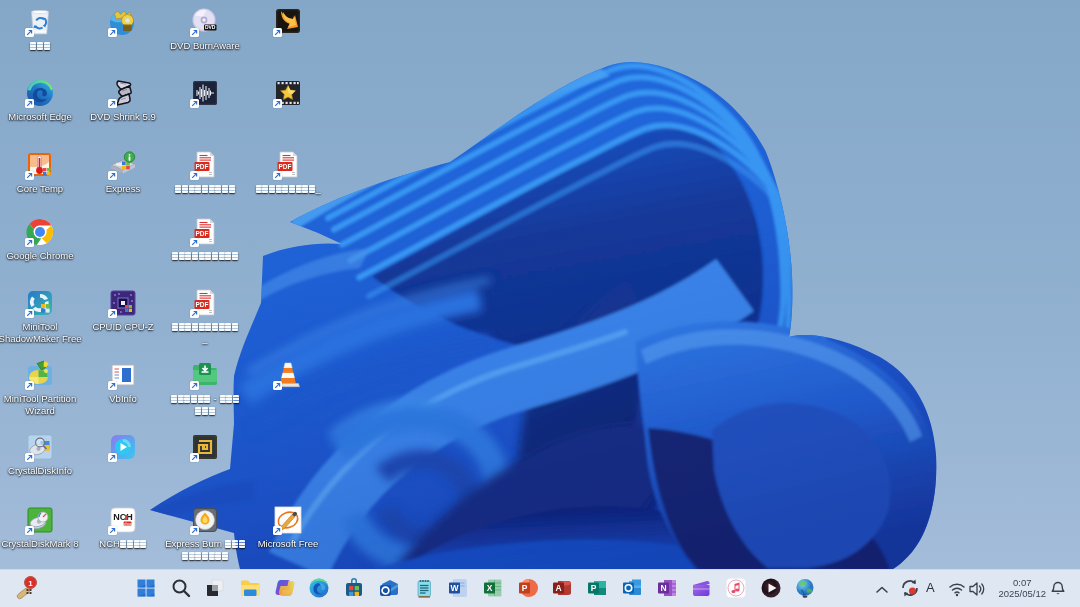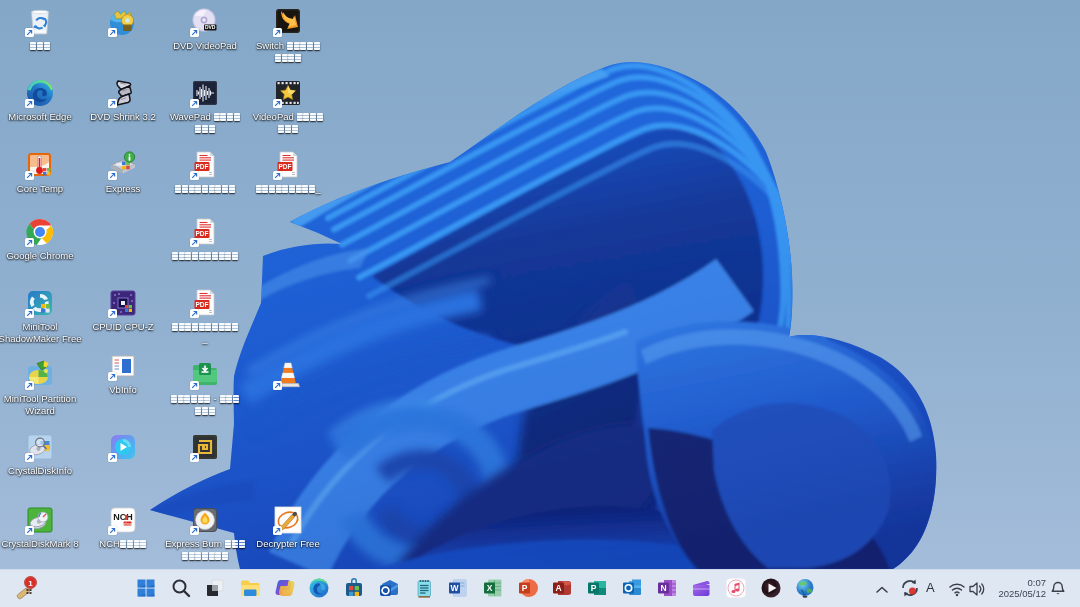--- a/index.html
+++ b/index.html
@@ -8,21 +8,21 @@
 .ic{position:relative;width:32px;height:30px;margin:0 auto}
 .ic svg{position:absolute;left:0;top:0}
 .sc{position:absolute;left:0px;bottom:-1px;width:9px;height:9px;background:#fff;border-radius:1.5px;box-shadow:0 0 1px rgba(0,0,0,.4)}
 .sc svg{position:absolute;left:1px;top:1px}
 .lb{margin-top:3px;font-size:9.5px;line-height:11.5px;color:#fff;text-shadow:0 1px 2px rgba(0,0,0,.95),0 0 2px rgba(0,0,0,.8)}
 .k{display:inline-block;width:6px;height:8px;margin:0 .35px -1px .35px;border-radius:1px;
 background:linear-gradient(180deg,rgba(255,255,255,.95) 0 1.9px,rgba(255,255,255,.3) 1.9px 3px,rgba(255,255,255,.95) 3px 4.8px,rgba(255,255,255,.3) 4.8px 5.9px,rgba(255,255,255,.95) 5.9px 8px);
 box-shadow:0 1px 1.5px rgba(0,0,0,.8)}
 #tb{position:absolute;left:0;top:569px;width:1080px;height:38px;background:#dfe7f2;border-top:1px solid #cfd9e8;box-sizing:border-box}
 .ti{position:absolute;top:577px;width:22px;height:22px}
-#clock{position:absolute;top:577px;right:34px;text-align:right;font-size:9.5px;line-height:11px;color:#3c4554}
+#clock{position:absolute;top:577px;right:34px;text-align:center;font-size:9.5px;line-height:11px;color:#3c4554}
 </style></head>
 <body>
 <svg id="wall" viewBox="0 0 1080 607" preserveAspectRatio="none">
 <defs>
 <linearGradient id="bg" x1="0" y1="0" x2="0" y2="1">
         <stop offset="0" stop-color="#84a7c8"></stop>
         <stop offset=".55" stop-color="#92b1d1"></stop>
         <stop offset="1" stop-color="#a6bedb"></stop>
       </linearGradient>
 <linearGradient id="baseg" x1="0" y1="0" x2=".35" y2="1">
@@ -193,37 +193,36 @@
         <circle cx="14" cy="13" r="1.7" fill="#f0eef8"></circle>
         <rect x="14" y="17.5" width="12.5" height="6" rx="1" fill="#141414"></rect>
         <text x="20.2" y="22.3" font-size="5" fill="#fff" text-anchor="middle" font-family="Liberation Sans" font-weight="bold">DVD</text>
       </svg>
       <div class="sc" style="left:0px;bottom:0px">
         <svg width="7" height="7" viewBox="0 0 7 7">
           <path d="M1.2,5.8 L5.2,1.8 M2.6,1.5 h3 v3" stroke="#2f6fd0" stroke-width="1.2" fill="none"></path>
         </svg>
       </div>
     </div>
-    <div class="lb">DVD VideoPad</div>
+    <div class="lb">DVD BurnAware</div>
   </div>
 <div class="cell" style="left:230px;top:7px">
     <div class="ic" style="width:30px">
       <svg width="30" height="30" viewBox="0 0 30 30">
         <rect x="3" y="2" width="24" height="24" rx="3" fill="#181410"></rect>
         <rect x="3.8" y="2.8" width="22.4" height="22.4" rx="2.4" fill="none" stroke="#3a3430" stroke-width=".8"></rect>
         <path d="M8,4 C12,10 14,12 20,13 L22,8 L25,20 L14,22 L17,17 C10,15 8,9 8,4 Z" fill="#f49b26"></path>
         <path d="M10,5 C13,10 15,11 20,12 L21,9 L23,18 L15,20 L17,16 C11,14 10,9 10,5 Z" fill="#fdc04a"></path>
       </svg>
       <div class="sc" style="left:0px;bottom:0px">
         <svg width="7" height="7" viewBox="0 0 7 7">
           <path d="M1.2,5.8 L5.2,1.8 M2.6,1.5 h3 v3" stroke="#2f6fd0" stroke-width="1.2" fill="none"></path>
         </svg>
       </div>
     </div>
-    <div class="lb">Switch <span class="k"></span><span class="k"></span><span class="k"></span><span class="k"></span><span class="k"></span><br><span class="k"></span><span class="k"></span><span class="k"></span><span class="k"></span></div>
   </div>
 <div class="cell" style="left:-18px;top:78px">
     <div class="ic" style="width:30px">
       <svg width="30" height="30" viewBox="0 0 30 30">
         <defs>
           <linearGradient id="deg1" x1="0" y1="1" x2=".8" y2="0">
             <stop offset="0" stop-color="#1b4fa0"></stop>
             <stop offset=".6" stop-color="#2277c8"></stop>
             <stop offset="1" stop-color="#31b3e0"></stop>
           </linearGradient>
@@ -253,21 +252,21 @@
           <path d="M14,18.5 L21,16 L22,21 Q22.5,23.5 20,24.5 L9,27 L11,21 Q12,19.3 14,18.5 Z" fill="#ccccd8"></path>
         </g>
         <path d="M12,5 L18,6.2 M14,13 L19,11.5 M13,21.5 L18,20" stroke="#8a8a9c" stroke-width=".9"></path>
       </svg>
       <div class="sc" style="left:0px;bottom:0px">
         <svg width="7" height="7" viewBox="0 0 7 7">
           <path d="M1.2,5.8 L5.2,1.8 M2.6,1.5 h3 v3" stroke="#2f6fd0" stroke-width="1.2" fill="none"></path>
         </svg>
       </div>
     </div>
-    <div class="lb">DVD Shrink 3.2</div>
+    <div class="lb">DVD Shrink 5.9</div>
   </div>
 <div class="cell" style="left:147px;top:78px">
     <div class="ic" style="width:30px">
       <svg width="30" height="30" viewBox="0 0 30 30">
         <rect x="3" y="3" width="24" height="24" rx="2" fill="#1c2338"></rect>
         <rect x="3.7" y="3.7" width="22.6" height="22.6" rx="1.6" fill="none" stroke="#3c4358" stroke-width=".7"></rect>
         <g stroke="#e8ecf4" stroke-width="1.1">
           <line x1="5.5" y1="15" x2="5.5" y2="15.01"></line>
           <line x1="7" y1="12" x2="7" y2="18"></line>
           <line x1="8.5" y1="13.5" x2="8.5" y2="16.5"></line>
@@ -282,21 +281,20 @@
           <line x1="22" y1="14" x2="22" y2="16"></line>
           <line x1="23.5" y1="14.5" x2="23.5" y2="15.5"></line>
         </g>
       </svg>
       <div class="sc" style="left:0px;bottom:0px">
         <svg width="7" height="7" viewBox="0 0 7 7">
           <path d="M1.2,5.8 L5.2,1.8 M2.6,1.5 h3 v3" stroke="#2f6fd0" stroke-width="1.2" fill="none"></path>
         </svg>
       </div>
     </div>
-    <div class="lb">WavePad <span class="k"></span><span class="k"></span><span class="k"></span><span class="k"></span><br><span class="k"></span><span class="k"></span><span class="k"></span></div>
   </div>
 <div class="cell" style="left:230px;top:78px">
     <div class="ic" style="width:30px">
       <svg width="30" height="30" viewBox="0 0 30 30">
         <rect x="3" y="3" width="24" height="24" rx="1.5" fill="#22242a"></rect>
         <g fill="#dfe2e8">
           <rect x="4.5" y="4" width="2.2" height="2.2"></rect>
           <rect x="8.5" y="4" width="2.2" height="2.2"></rect>
           <rect x="12.5" y="4" width="2.2" height="2.2"></rect>
           <rect x="16.5" y="4" width="2.2" height="2.2"></rect>
@@ -311,21 +309,20 @@
         </g>
         <path d="M15,7.5 l2.3,4.6 5.1,.7 -3.7,3.6 .9,5.1 -4.6,-2.4 -4.6,2.4 .9,-5.1 -3.7,-3.6 5.1,-.7 Z" fill="#f4c73c" stroke="#a8831a" stroke-width=".7"></path>
         <path d="M15,7.5 l2.3,4.6 5.1,.7 -3.7,3.6 -3.7,-2 Z" fill="#fadc6a"></path>
       </svg>
       <div class="sc" style="left:0px;bottom:0px">
         <svg width="7" height="7" viewBox="0 0 7 7">
           <path d="M1.2,5.8 L5.2,1.8 M2.6,1.5 h3 v3" stroke="#2f6fd0" stroke-width="1.2" fill="none"></path>
         </svg>
       </div>
     </div>
-    <div class="lb">VideoPad <span class="k"></span><span class="k"></span><span class="k"></span><span class="k"></span><br><span class="k"></span><span class="k"></span><span class="k"></span></div>
   </div>
 <div class="cell" style="left:-18px;top:150px">
     <div class="ic" style="width:30px">
       <svg width="30" height="30" viewBox="0 0 30 30">
         <rect x="3" y="3" width="23" height="23" rx="3" fill="#e8660a"></rect>
         <rect x="5" y="5" width="19" height="19" rx="1.5" fill="#f8f4ee"></rect>
         <path d="M5,5 h19 v7 a19,10 0 0 1 -19,5 Z" fill="#f5ae74" opacity=".8"></path>
         <rect x="12.5" y="6" width="4" height="13" rx="2" fill="#fff" stroke="#999" stroke-width=".7"></rect>
         <rect x="13.6" y="8" width="1.8" height="11" fill="#e01818"></rect>
         <circle cx="14.5" cy="20.5" r="3.4" fill="#e01818"></circle>
@@ -550,21 +547,21 @@
         <circle cx="21" cy="11" r="2" fill="#e8e84a"></circle>
       </svg>
       <div class="sc" style="left:0px;bottom:0px">
         <svg width="7" height="7" viewBox="0 0 7 7">
           <path d="M1.2,5.8 L5.2,1.8 M2.6,1.5 h3 v3" stroke="#2f6fd0" stroke-width="1.2" fill="none"></path>
         </svg>
       </div>
     </div>
     <div class="lb">MiniTool Partition<br>Wizard</div>
   </div>
-<div class="cell" style="left:65px;top:351px">
+<div class="cell" style="left:65px;top:360px">
     <div class="ic" style="width:30px">
       <svg width="30" height="30" viewBox="0 0 30 30">
         <rect x="4" y="5" width="22" height="20" fill="#fff" stroke="#b0b4bc" stroke-width="1"></rect>
         <rect x="14" y="8" width="9" height="14" fill="#2f6fd0"></rect>
         <g stroke="#e05050" stroke-width="1">
           <line x1="6.5" y1="9" x2="11" y2="9"></line>
           <line x1="6.5" y1="12" x2="11" y2="12"></line>
         </g>
         <g stroke="#6090d8" stroke-width="1">
           <line x1="6.5" y1="15" x2="11" y2="15"></line>
@@ -728,21 +725,21 @@
         <ellipse cx="15" cy="15" rx="10" ry="7.5" fill="none" stroke="#e87820" stroke-width="1.6" transform="rotate(-20 15 15)"></ellipse>
         <path d="M8,22 L19,9.5 l2.8,2.3 L11,24 l-3.8,1.3 Z" fill="#e8a83c" stroke="#b87818" stroke-width=".6"></path>
         <path d="M19,9.5 l2.8,2.3 1.8,-2 a1.8,1.8 0 0 0 -2.8,-2.3 Z" fill="#4a4a52"></path>
       </svg>
       <div class="sc" style="left:0px;bottom:0px">
         <svg width="7" height="7" viewBox="0 0 7 7">
           <path d="M1.2,5.8 L5.2,1.8 M2.6,1.5 h3 v3" stroke="#2f6fd0" stroke-width="1.2" fill="none"></path>
         </svg>
       </div>
     </div>
-    <div class="lb">Decrypter Free</div>
+    <div class="lb">Microsoft Free</div>
   </div>
 
 <div id="tb"></div>
 
 <div class="ti" style="left:135px"><svg width="22" height="22" viewBox="0 0 22 22">
       <g fill="#2f7fd8">
         <rect x="2.5" y="2.5" width="8" height="8"></rect>
         <rect x="11.5" y="2.5" width="8" height="8"></rect>
         <rect x="2.5" y="11.5" width="8" height="8"></rect>
         <rect x="11.5" y="11.5" width="8" height="8"></rect>

